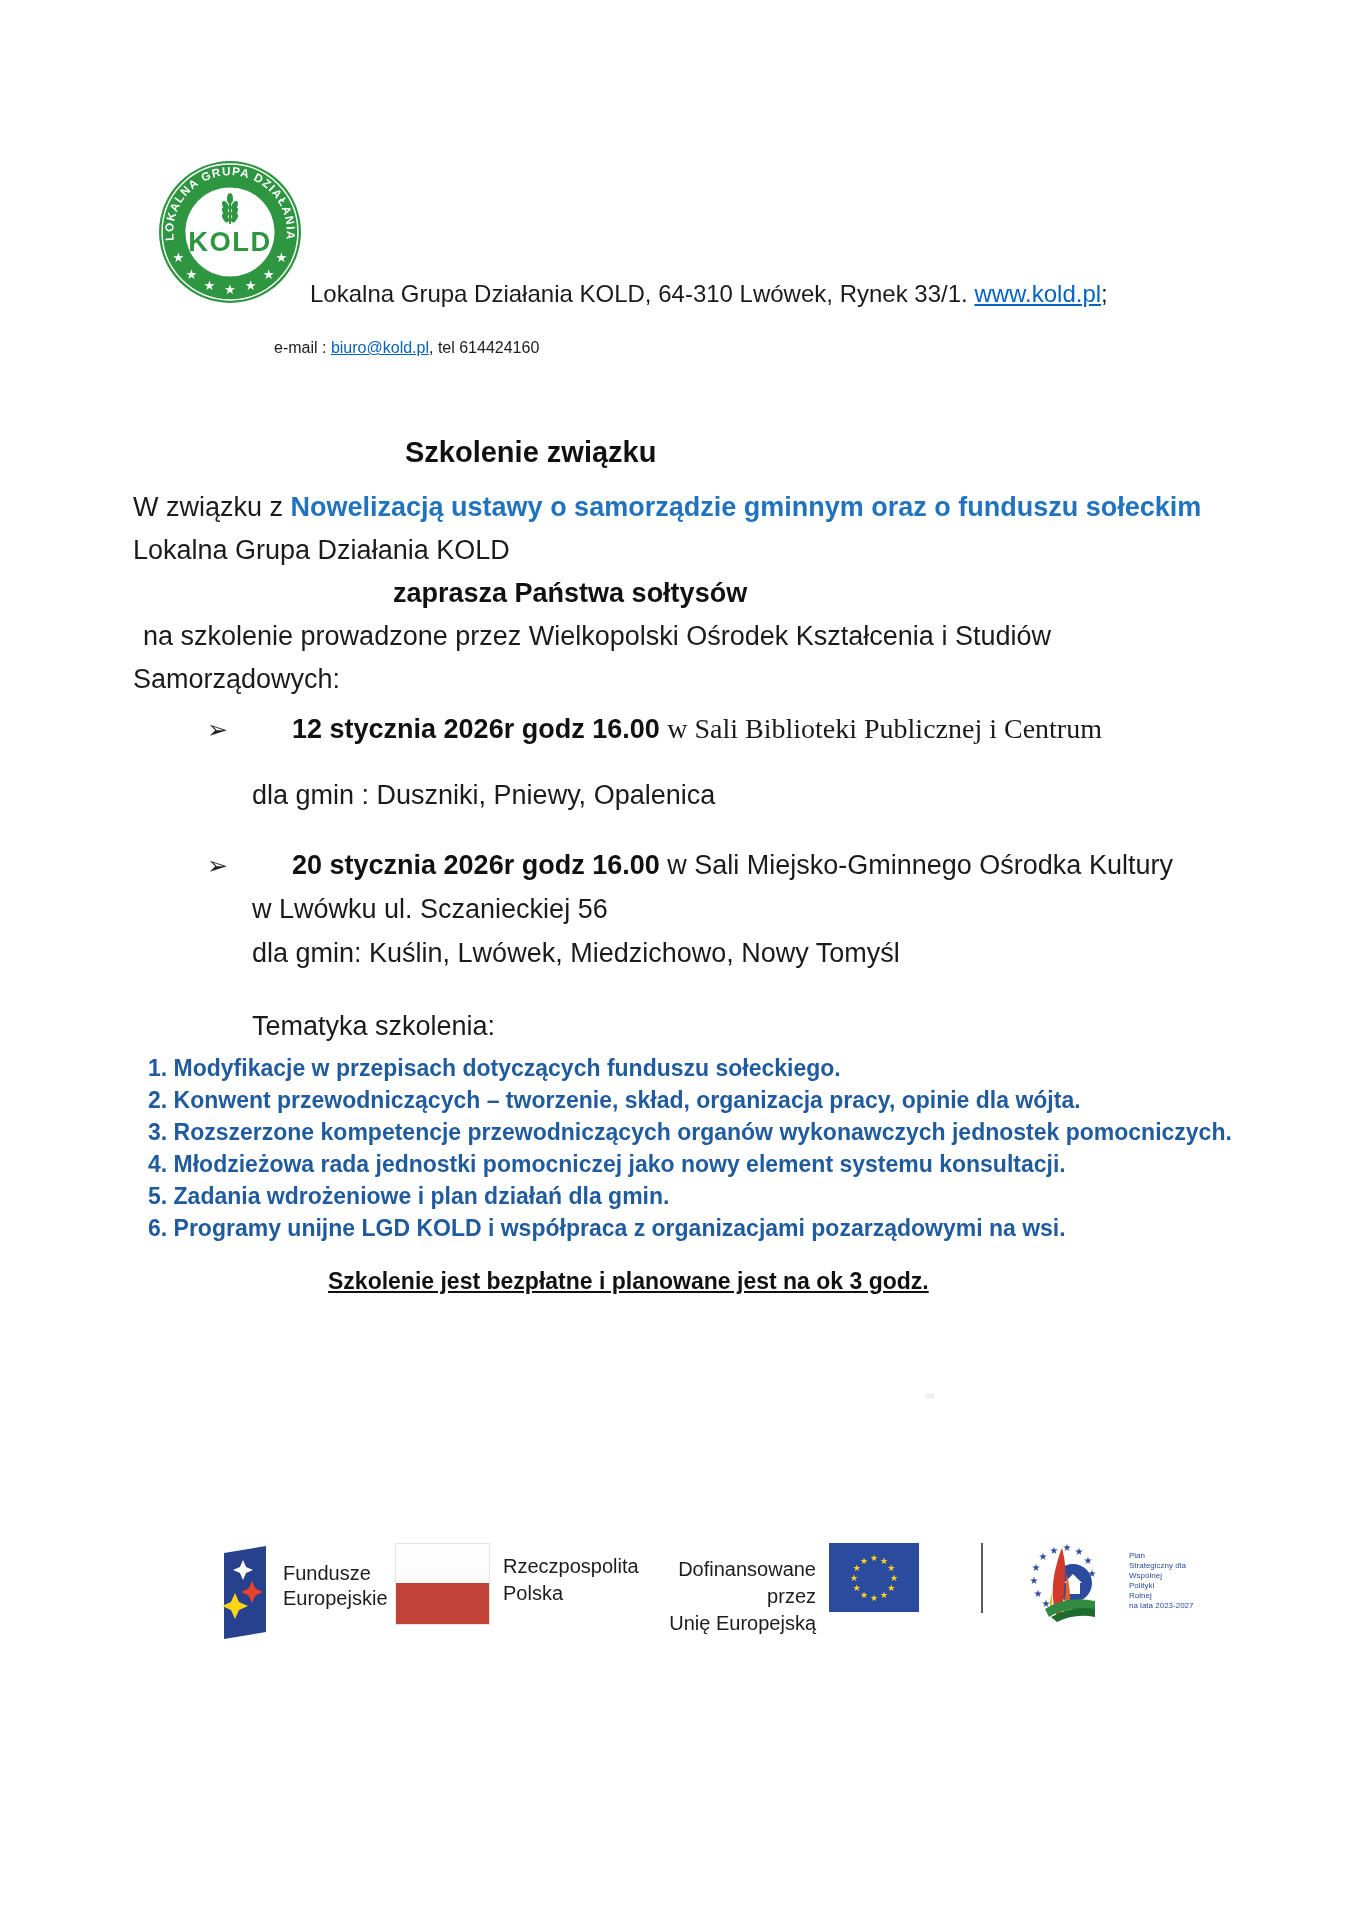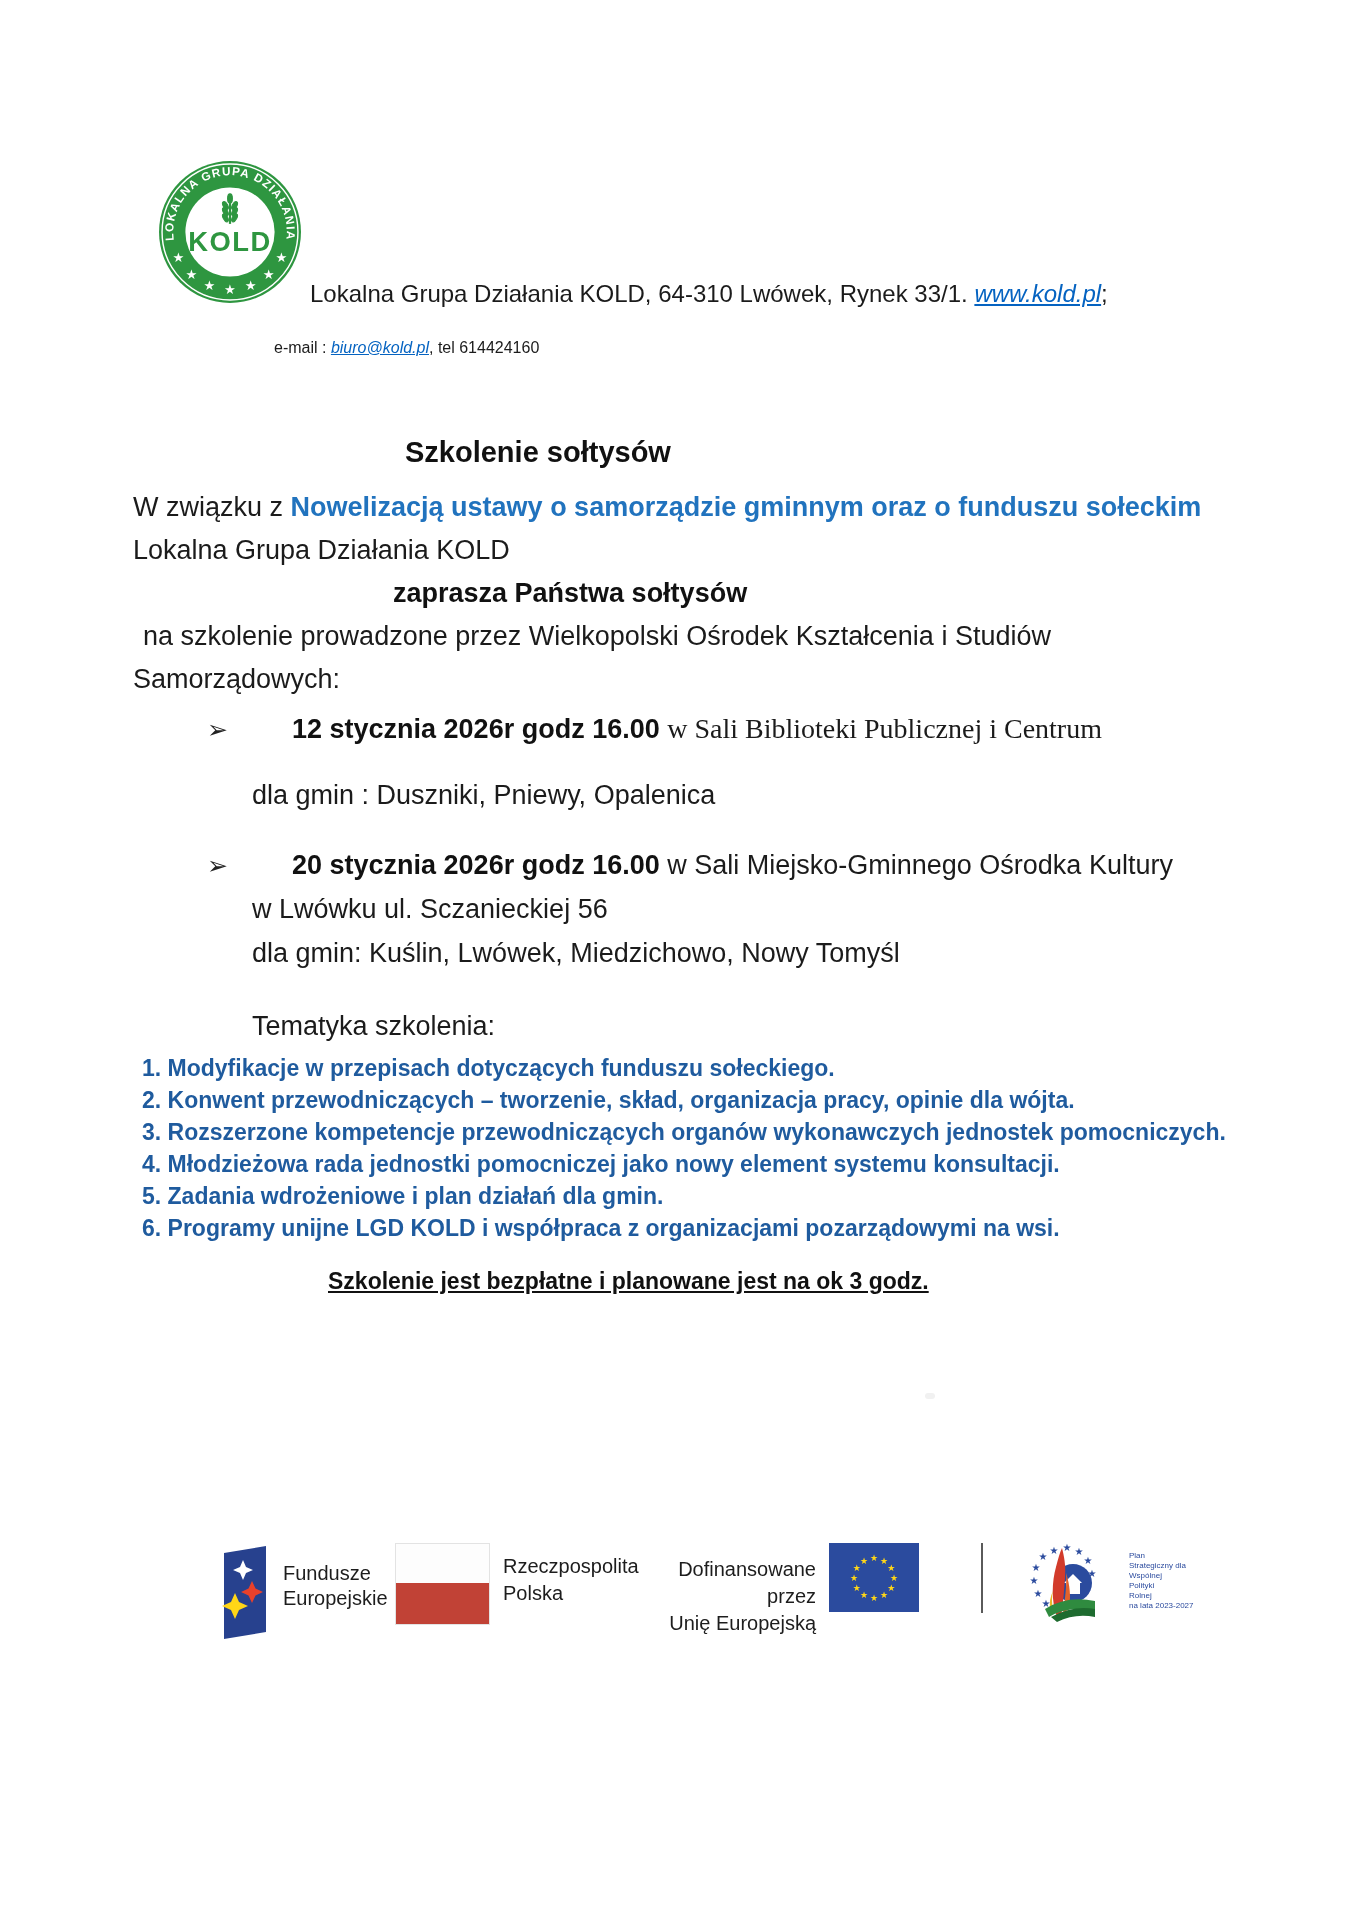--- a/index.html
+++ b/index.html
@@ -9,38 +9,38 @@
     margin:0 auto;
     background:#ffffff;
     font-family:"Liberation Sans",sans-serif;
     color:#1b1b1b;
     overflow:hidden;
   }
   
   .kold-logo{position:absolute;left:158px;top:160px;width:144px;height:144px;}
   .addr1{position:absolute;left:310px;top:278px;font-size:24px;line-height:32px;color:#1b1b1b;}
   .addr2{position:absolute;left:274px;top:332px;font-size:16px;line-height:32px;color:#1b1b1b;}
-  .link{color:#0563C1;text-decoration:underline;cursor:pointer;font-style:italic;}
+  .link{color:#0563C1;text-decoration:underline;cursor:pointer;}
   
   .content{position:absolute;left:133px;top:430px;width:1105px;font-size:27px;line-height:43px;}
   .title{font-size:29px;font-weight:bold;line-height:44px;margin:0 0 12px 272px;color:#111;}
   .line{white-space:nowrap;}
   .hl{color:#2173BE;font-weight:bold;}
   .invite{font-weight:bold;margin-left:260px;color:#111;}
   .ind{margin-left:10px;}
   .bullet{position:relative;padding-left:119px;}
   .b1{margin-top:6px;}
   .b2{margin-top:26px;}
   .arrow{position:absolute;left:74px;top:1px;font-size:25px;color:#222;}
   .bdate{font-weight:bold;color:#111;margin-left:40px;}
   .serif{font-family:"Liberation Serif",serif;font-size:28px;}
   .bl{line-height:44px;}
   .aud1{margin-top:22px;}
   .tematyka{margin-top:30px;margin-left:119px;}
-  .topics{margin-top:4px;margin-left:9px;}
+  .topics{margin-top:4px;margin-left:15px;}
   .topic{font-size:23px;line-height:32px;font-weight:bold;color:#1F5B9E;white-space:nowrap;}
   .closing{margin-top:16px;margin-left:195px;font-size:23px;font-weight:bold;color:#111;text-decoration:underline;}
   
   .fe-logo{position:absolute;left:220px;top:1546px;width:46px;height:94px;}
   .fe-label{position:absolute;left:283px;top:1561px;font-size:20px;line-height:25px;color:#1d1d1d;}
   .pl-flag{position:absolute;left:395px;top:1543px;width:95px;height:82px;border:1px solid #e3e3e3;box-sizing:border-box;}
   .pl-flag .w{height:39px;background:#fdfdfd;}
   .pl-flag .r{height:41px;background:#C14236;}
   .rp-label{position:absolute;left:503px;top:1553px;font-size:20px;line-height:27px;color:#1d1d1d;}
   .eu-caption{position:absolute;left:628px;top:1556px;width:188px;text-align:right;font-size:20px;line-height:27px;color:#1d1d1d;}
@@ -84,21 +84,21 @@
       <ellipse cx="66.5" cy="57" rx="2.2" ry="4.4" transform="rotate(-28 66.5 57)"></ellipse>
       <ellipse cx="75.5" cy="57" rx="2.2" ry="4.4" transform="rotate(28 75.5 57)"></ellipse>
     </g>
     <text x="71" y="90" text-anchor="middle" font-size="27" font-weight="bold" fill="#2E9640" letter-spacing="1.5" font-family="Liberation Sans, sans-serif">KOLD</text>
   </svg>
 
   <div class="addr1"><span>Lokalna Grupa Działania KOLD, 64-310 Lwówek, Rynek 33/1. </span><a class="link">www.kold.pl</a><span>;</span></div>
   <div class="addr2"><span>e-mail : </span><a class="link">biuro@kold.pl</a><span>, tel 614424160</span></div>
 
   <div class="content">
-    <div class="title">Szkolenie sołtysów</div>
+    <div class="title">Szkolenie związku</div>
 
     <div class="line"><span>W związku z </span><span class="hl">Nowelizacją ustawy o samorządzie gminnym oraz o funduszu sołeckim</span></div>
     <div class="line">Lokalna Grupa Działania KOLD</div>
     <div class="line invite">zaprasza Państwa sołtysów</div>
     <div class="line ind">na szkolenie prowadzone przez Wielkopolski Ośrodek Kształcenia i Studiów</div>
     <div class="line">Samorządowych:</div>
 
     <div class="bullet b1">
       <span class="arrow">➢</span>
       <div class="bl"><span class="bdate">12 stycznia 2026r godz 16.00</span> <span class="serif">w Sali Biblioteki Publicznej i Centrum</span></div>

